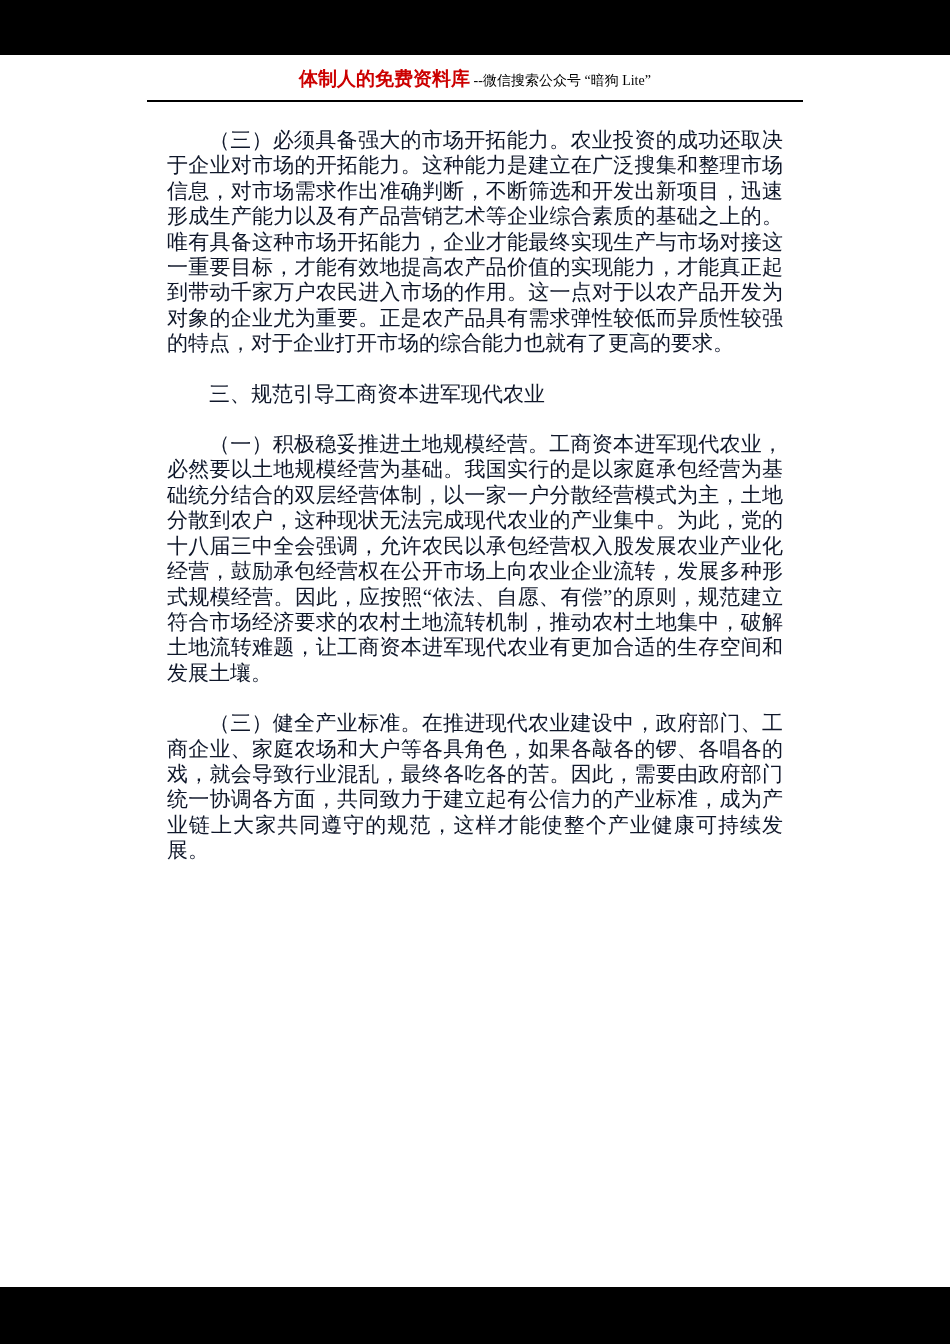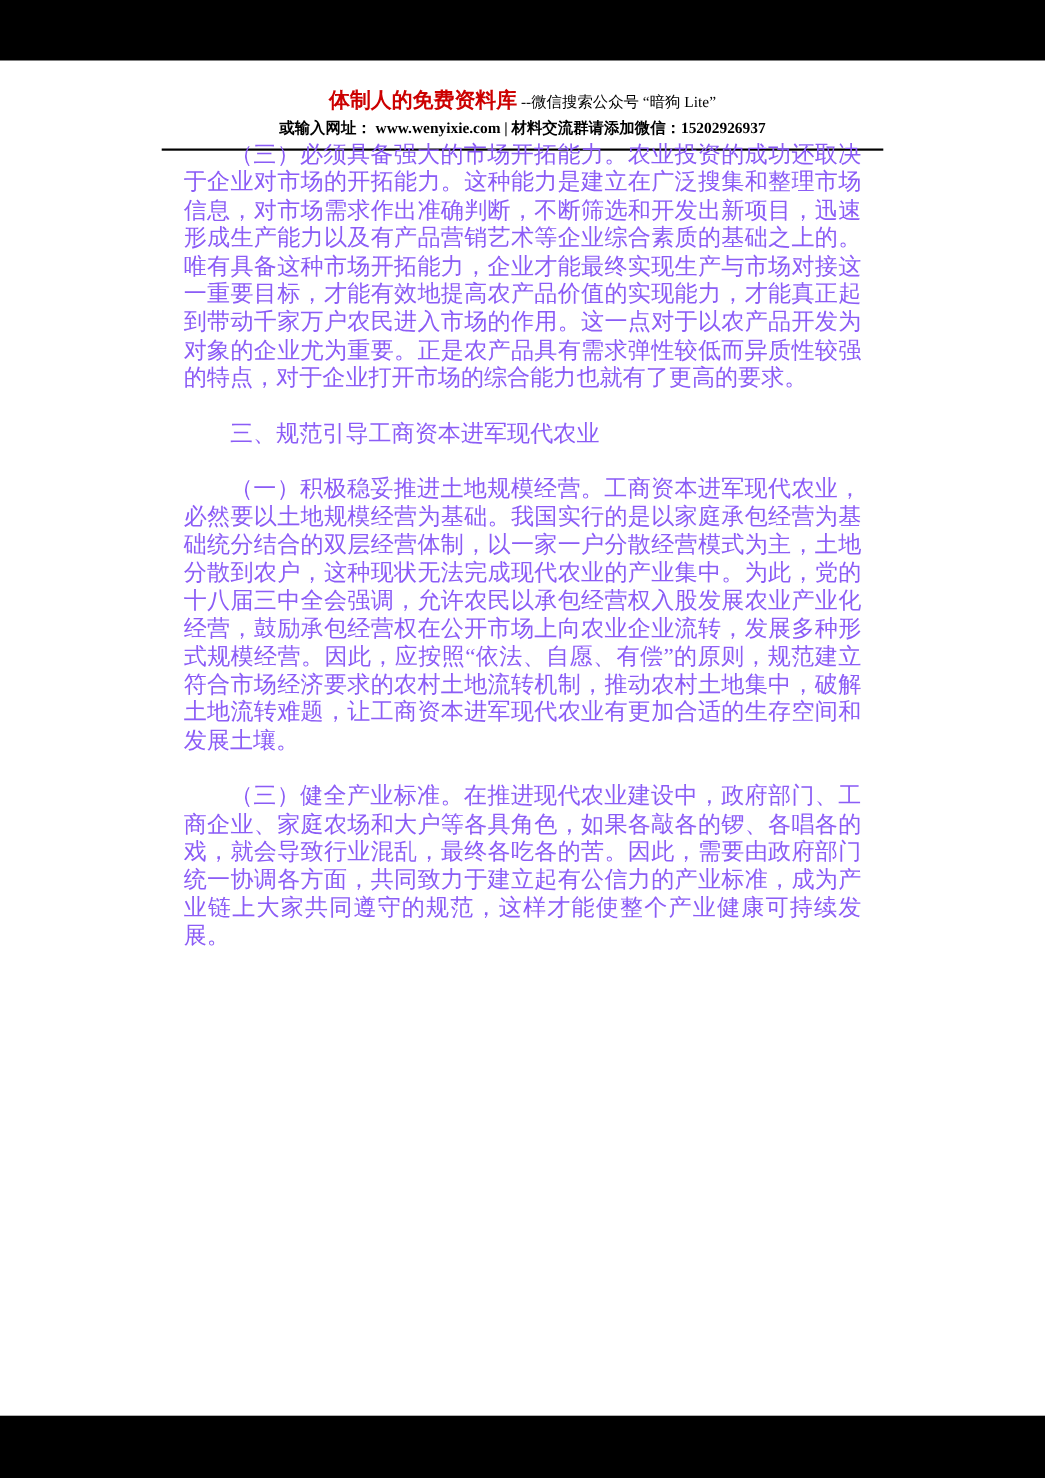--- a/index.html
+++ b/index.html
@@ -16,21 +16,21 @@
   .bar { background: #000000; width: 100%; left: 0; }
   .bar-top { position: absolute; top: 0; height: 55px; }
   .bar-bottom { position: absolute; bottom: 0; height: 57px; }
   .header {
     position: absolute;
     top: 55px;
     left: 50%;
     transform: translateX(-50%);
     width: 656px;
     text-align: center;
-    padding-top: 25px;
+    padding-top: 12px;
   }
   .header-line1 {
     font-size: 15px;
     color: #000000;
     white-space: nowrap;
     line-height: 24px;
   }
   .brand {
     color: #cc0000;
     font-weight: bold;
@@ -52,21 +52,21 @@
   .header-rule {
     border-bottom: 2px solid #000000;
     margin-top: 7px;
   }
   .content {
     position: absolute;
     top: 128px;
     left: 50%;
     transform: translateX(-50%);
     width: 616px;
-    color: #8b5cf6;
+    color: #0f172a;
     font-size: 21px;
     line-height: 25.4px;
     text-align: justify;
     text-justify: inter-ideograph;
   }
   .para {
     text-indent: 2em;
     margin: 0 0 25px 0;
   }
   .heading {
@@ -81,23 +81,20 @@
 <body>
 
 <div class="page">
 
   <div class="bar bar-top"></div>
 
   <div class="header">
     <div class="header-line1">
       <span class="brand">体制人的免费资料库</span><span class="brand-tagline"> --微信搜索公众号 “暗狗 Lite”</span>
     </div>
-    <div class="header-line2">
-      <span>或输入网址： </span><span>www.wenyixie.com</span><span> | </span><span>材料交流群请添加微信：15202926937</span>
-    </div>
     <div class="header-rule"></div>
   </div>
 
   <div class="content">
     <p class="para">（三）必须具备强大的市场开拓能力。农业投资的成功还取决于企业对市场的开拓能力。这种能力是建立在广泛搜集和整理市场信息，对市场需求作出准确判断，不断筛选和开发出新项目，迅速形成生产能力以及有产品营销艺术等企业综合素质的基础之上的。唯有具备这种市场开拓能力，企业才能最终实现生产与市场对接这一重要目标，才能有效地提高农产品价值的实现能力，才能真正起到带动千家万户农民进入市场的作用。这一点对于以农产品开发为对象的企业尤为重要。正是农产品具有需求弹性较低而异质性较强的特点，对于企业打开市场的综合能力也就有了更高的要求。</p>
     <h2 class="heading">三、规范引导工商资本进军现代农业</h2>
     <p class="para">（一）积极稳妥推进土地规模经营。工商资本进军现代农业，必然要以土地规模经营为基础。我国实行的是以家庭承包经营为基础统分结合的双层经营体制，以一家一户分散经营模式为主，土地分散到农户，这种现状无法完成现代农业的产业集中。为此，党的十八届三中全会强调，允许农民以承包经营权入股发展农业产业化经营，鼓励承包经营权在公开市场上向农业企业流转，发展多种形式规模经营。因此，应按照“依法、自愿、有偿”的原则，规范建立符合市场经济要求的农村土地流转机制，推动农村土地集中，破解土地流转难题，让工商资本进军现代农业有更加合适的生存空间和发展土壤。</p>
     <p class="para">（三）健全产业标准。在推进现代农业建设中，政府部门、工商企业、家庭农场和大户等各具角色，如果各敲各的锣、各唱各的戏，就会导致行业混乱，最终各吃各的苦。因此，需要由政府部门统一协调各方面，共同致力于建立起有公信力的产业标准，成为产业链上大家共同遵守的规范，这样才能使整个产业健康可持续发展。</p>
   </div>
 

